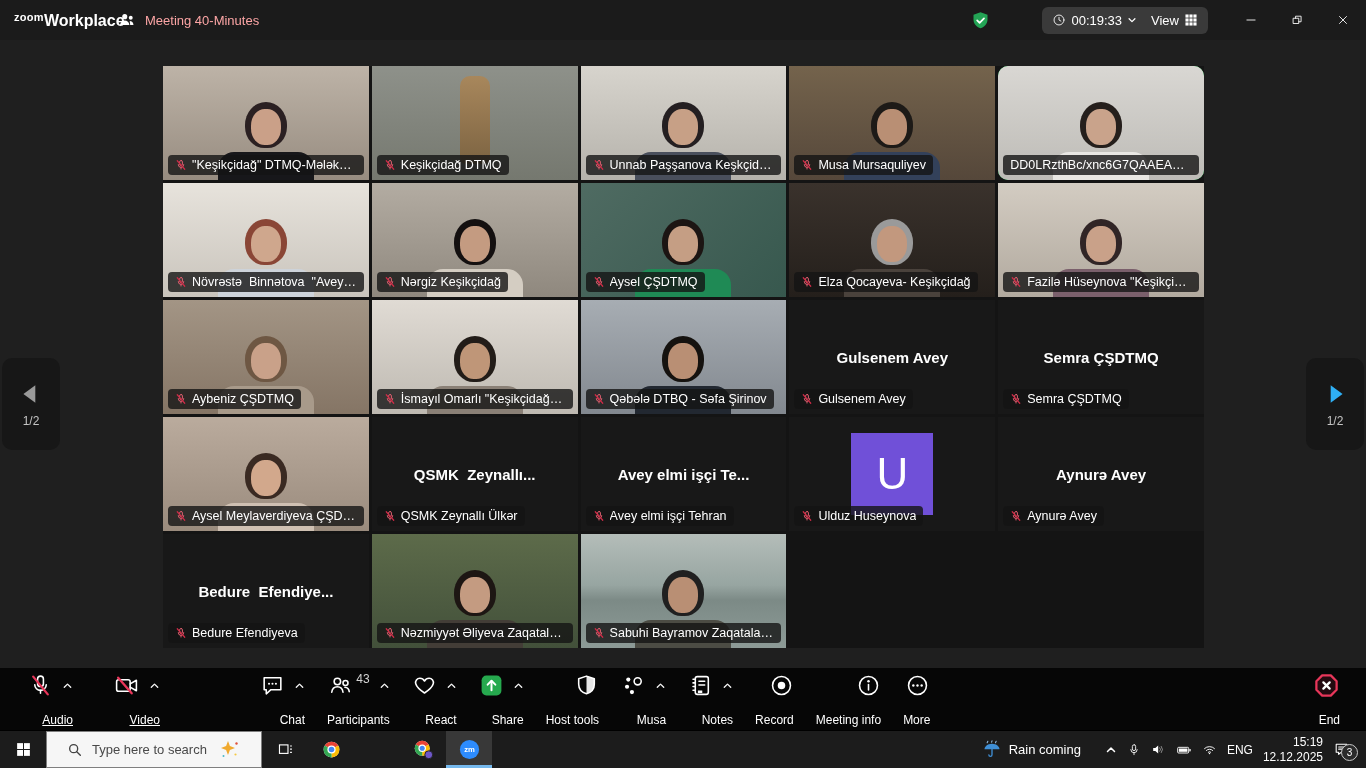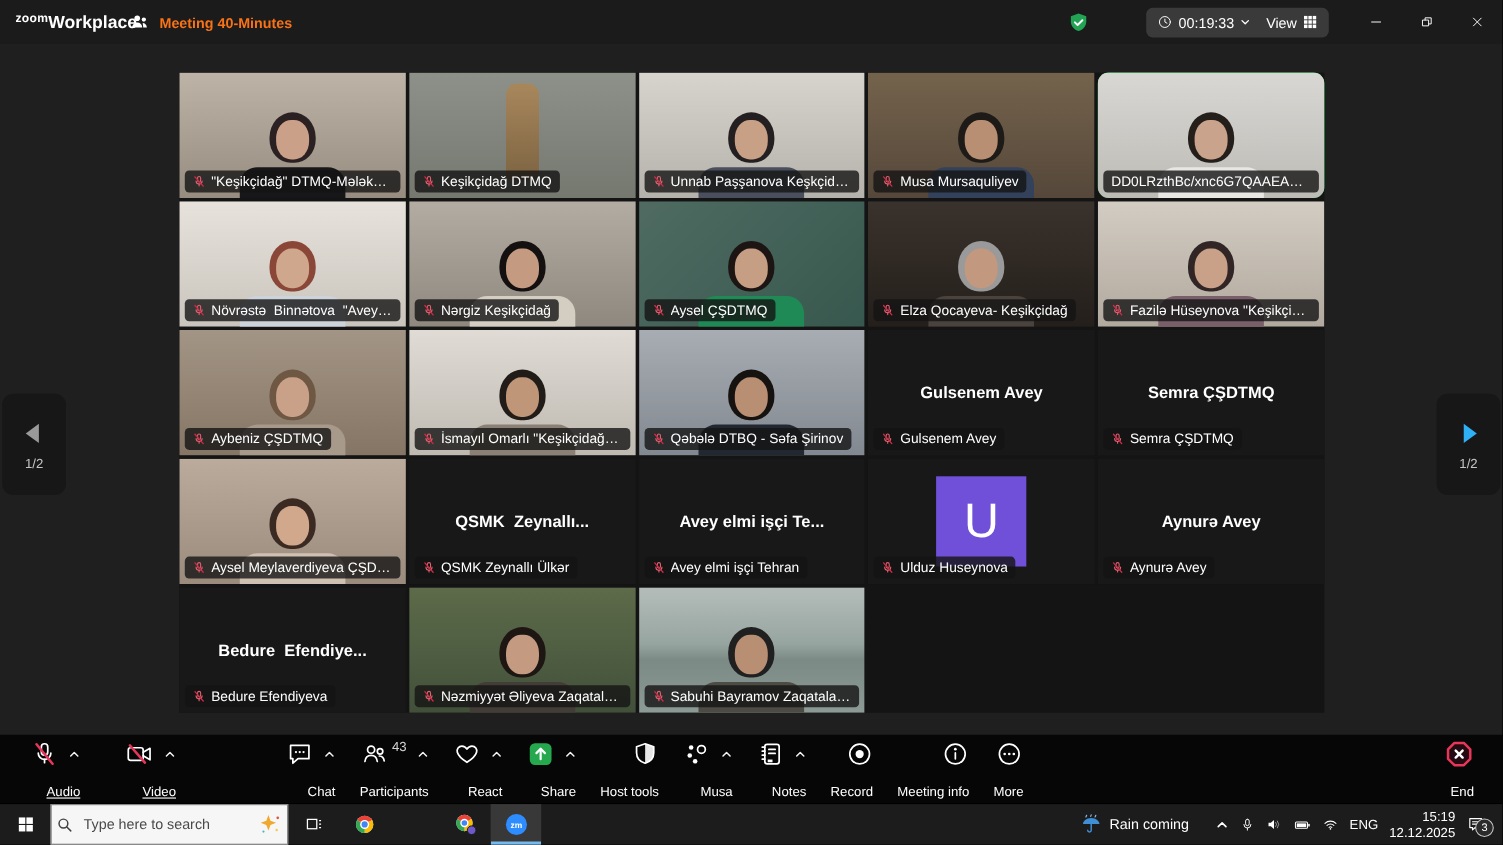--- a/index.html
+++ b/index.html
@@ -4,21 +4,21 @@
 <style>
   html,body{margin:0;padding:0;width:1366px;height:768px;background:#000;overflow:hidden;
     font-family:"Liberation Sans",sans-serif;color:#fff;-webkit-font-smoothing:antialiased;}
   .screen{width:1366px;height:768px;display:flex;flex-direction:column;}
 
   
   .titlebar{height:40px;background:#1b1b1b;display:flex;align-items:center;flex:0 0 auto;}
   .logo{display:flex;flex-direction:row;line-height:1;padding-left:14px;width:104px;}
   .logo .z{font-size:11px;font-weight:700;letter-spacing:.3px;}
   .logo .w{font-size:16px;font-weight:700;margin-top:1px;}
-  .meeting{display:flex;align-items:center;gap:9px;font-size:13px;color:#f97316;font-weight:bold;}
+  .meeting{display:flex;align-items:center;gap:9px;font-size:13px;color:#fca5a5;}
   .tright{margin-left:auto;display:flex;align-items:center;gap:12px;}
   .pill{background:#3a3a3a;border-radius:6px;height:27px;display:flex;align-items:center;gap:14px;padding:0 10px;font-size:13px;margin-left:39px;}
   .pill-sec{display:flex;align-items:center;gap:5px;cursor:default;}
   .winctl{display:flex;margin-left:8px;}
   .winbtn{width:46px;height:40px;display:flex;align-items:center;justify-content:center;}
 
   
   .main{height:628px;background:#1f1f1f;position:relative;flex:0 0 auto;}
   .grid{position:absolute;left:163px;top:26px;width:1041px;display:grid;
         grid-template-columns:repeat(5,1fr);grid-auto-rows:114px;gap:3px;background:#141414;}
@@ -54,21 +54,21 @@
   .icon-row{display:flex;align-items:flex-start;height:28px;align-items:center;}
   .tb-icon{display:flex;}
   .badge{font-size:12px;color:#d4d4d4;margin:-12px 0 0 3px;}
   .chev{display:flex;margin-left:9px;opacity:.95;}
   .tb-label{font-size:12px;color:#fff;white-space:nowrap;}
 
   
   .taskbar{height:38px;background:#1c1c1c;border-top:1px solid #000;display:flex;align-items:stretch;flex:1;}
   .tb-start{width:46px;display:flex;align-items:center;justify-content:center;cursor:pointer;}
   .search{width:216px;background:#f6f6f6;border:1px solid #7f7f7f;box-sizing:border-box;display:flex;
-          align-items:center;gap:7px;padding:0 4px;cursor:text;}
+          align-items:center;gap:7px;padding:0 20px;cursor:text;}
   .search-input{flex:1;min-width:0;border:none;outline:none;background:transparent;font-size:13px;
           color:#333;font-family:"Liberation Sans",sans-serif;}
   .search-input::placeholder{color:#494949;}
   .app{width:46px;display:flex;align-items:center;justify-content:center;cursor:pointer;position:relative;}
   .app.active{background:#383838;box-shadow:inset 0 -3px 0 #76b9ed;}
   .tray{margin-left:auto;display:flex;align-items:center;gap:10px;padding-right:10px;}
   .weather{display:flex;align-items:center;gap:7px;font-size:13px;color:#fff;cursor:pointer;margin-right:14px;}
   .lang{font-size:12px;cursor:pointer;}
   .clock{display:flex;flex-direction:column;align-items:flex-end;line-height:1.25;font-size:12px;cursor:pointer;}
   .notif{position:relative;display:flex;align-items:center;cursor:pointer;padding-right:6px;}

